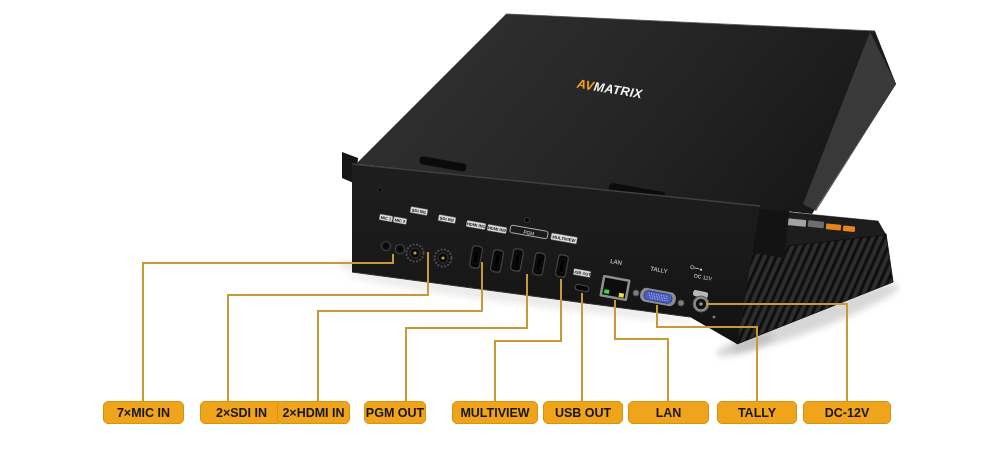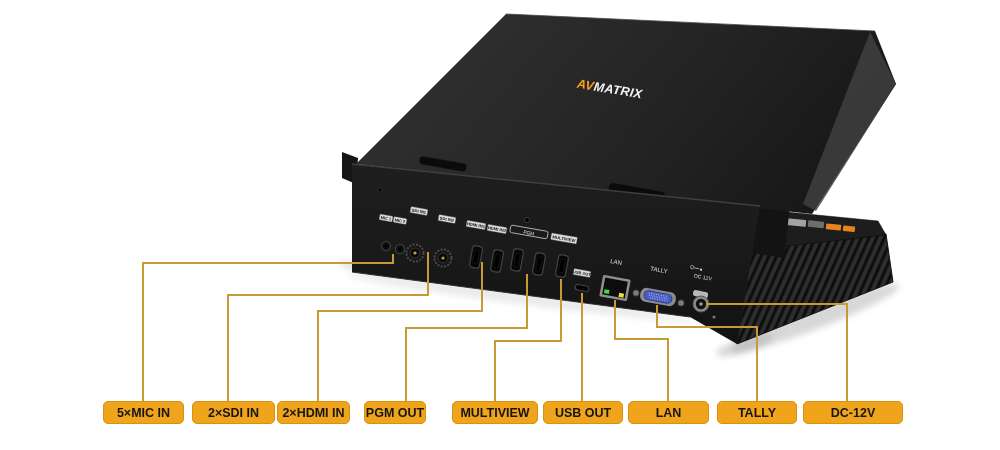--- a/index.html
+++ b/index.html
@@ -214,23 +214,23 @@
       <polyline class="callout-line" points="527,274 527,328 406,328 406,402"></polyline>
       <polyline class="callout-line" points="561,279 561,341 495,341 495,402"></polyline>
       <polyline class="callout-line" points="582,293 582,402"></polyline>
       <polyline class="callout-line" points="615,300 615,339 668,339 668,402"></polyline>
       <polyline class="callout-line" points="657,305 657,327 757,327 757,402"></polyline>
       <polyline class="callout-line" points="706,304 847,304 847,402"></polyline>
     </g>
   </svg>
 
   <div>
-    <div class="callout" style="left:103px;width:81px;">5×MIC IN</div>
-    <div class="callout" style="left:192px;width:83px;">2×SDI IN</div>
+    <div class="callout" style="left:103px;width:81px;">7×MIC IN</div>
+    <div class="callout" style="left:200px;width:83px;">2×SDI IN</div>
     <div class="callout" style="left:277px;width:73px;">2×HDMI IN</div>
     <div class="callout" style="left:364px;width:62px;">PGM OUT</div>
     <div class="callout" style="left:452px;width:86px;">MULTIVIEW</div>
     <div class="callout" style="left:543px;width:80px;">USB OUT</div>
     <div class="callout" style="left:628px;width:81px;">LAN</div>
     <div class="callout" style="left:717px;width:80px;">TALLY</div>
-    <div class="callout" style="left:803px;width:100px;">DC-12V</div>
+    <div class="callout" style="left:803px;width:88px;">DC-12V</div>
   </div>
 </div>
 
 </body></html>

